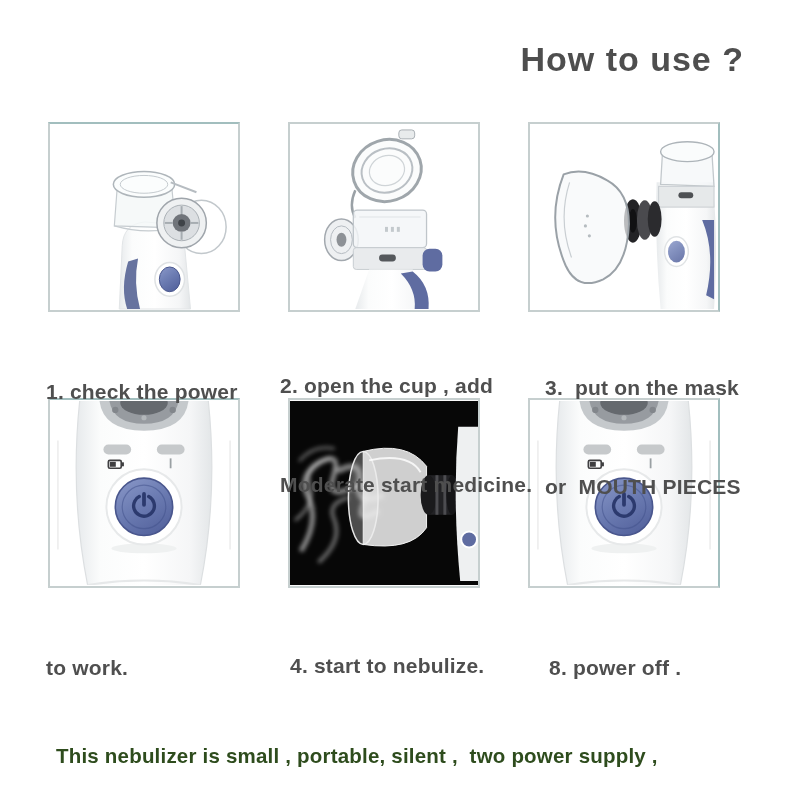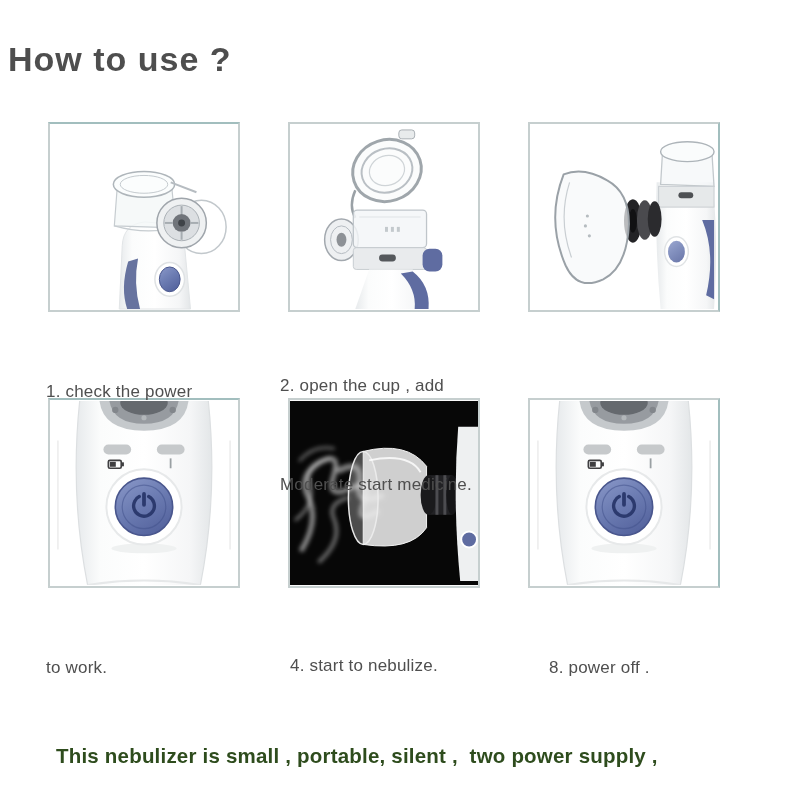--- a/index.html
+++ b/index.html
@@ -1,25 +1,25 @@
 <!DOCTYPE html>
 <html><head>
 <meta charset="utf-8">
 <style>
   html,body{margin:0;padding:0;background:#ffffff;}
   .canvas{position:relative;width:800px;height:800px;background:#ffffff;
           font-family:"Liberation Sans",sans-serif;overflow:hidden;}
-  .title{position:absolute;top:40px;left:8px;width:742px;text-align:left;
+  .title{position:absolute;top:40px;left:2px;width:742px;text-align:right;
          font-size:34px;font-weight:bold;color:#4e4e4e;letter-spacing:1px;margin:0;}
   .photo{position:absolute;width:192px;height:190px;box-sizing:border-box;
          border:2px solid #c6cfcf;background:#fff;}
   .photo svg{display:block;width:100%;height:100%;}
   .edge-top{border-top-color:#a2bebe;}
   .edge-right{border-right-color:#a2bebe;}
-  .caption{position:absolute;font-size:17px;font-weight:normal;color:#4f4f4f;
+  .caption{position:absolute;font-size:21px;font-weight:bold;color:#4f4f4f;
            line-height:33px;white-space:pre-wrap;letter-spacing:0.2px;}
   #c1{left:46px;top:309px;}
   #c2{left:280px;top:303px;}
   #c3{left:545px;top:305px;}
   #c4{left:46px;top:585px;}
   #c5{left:290px;top:583px;}
   #c6{left:549px;top:585px;}
   #p1{left:48px;top:122px;}
   #p2{left:288px;top:122px;}
   #p3{left:528px;top:122px;}
@@ -194,20 +194,24 @@
   </div>
 
   <div class="caption" id="c1">
     <div>1. check the power</div>
     <div></div>
   </div>
   <div class="caption" id="c2">
     <div>2. open the cup , add</div>
     <div>Moderate start medicine.</div>
   </div>
+  <div class="caption" id="c3">
+    <div>3.  put on the mask</div>
+    <div>or  MOUTH PIECES</div>
+  </div>
   <div class="caption" id="c4">
     <div>to work.</div>
   </div>
   <div class="caption" id="c5">
     <div>4. start to nebulize.</div>
     <div></div>
   </div>
   <div class="caption" id="c6">
     <div>8. power off .</div>
     <div></div>

